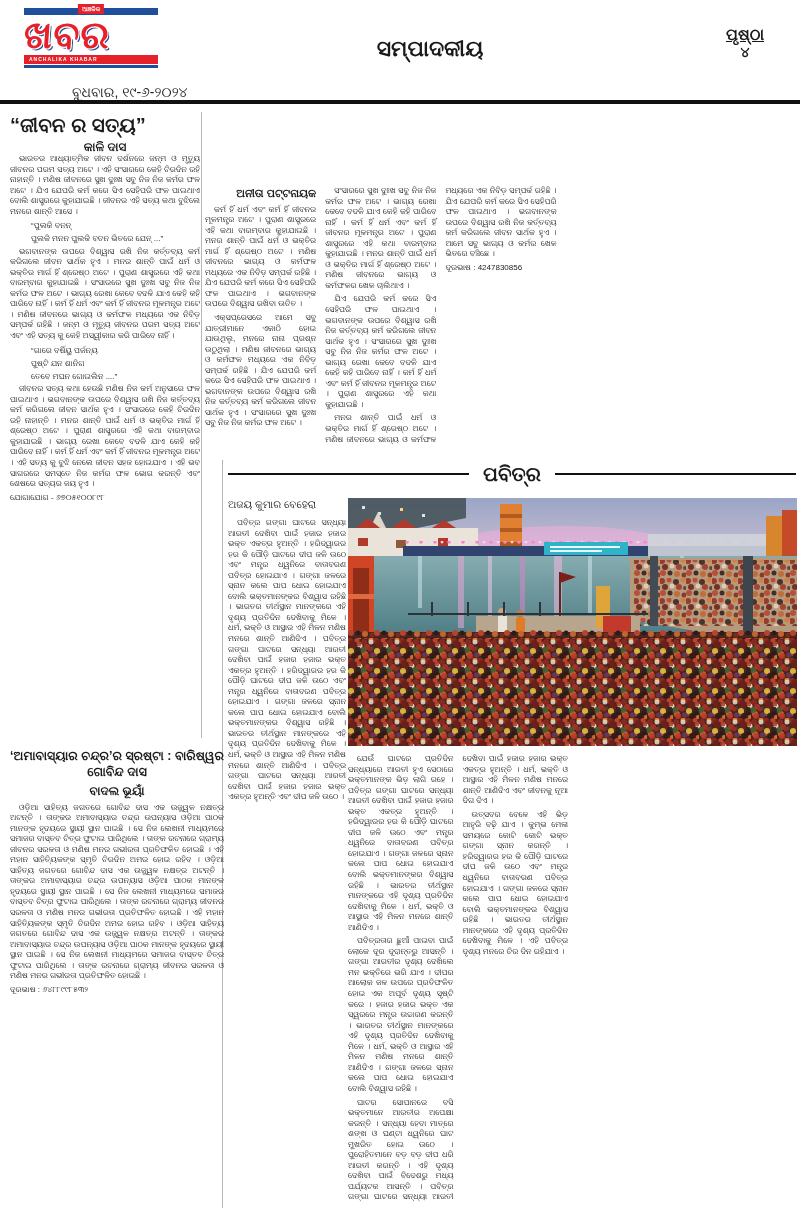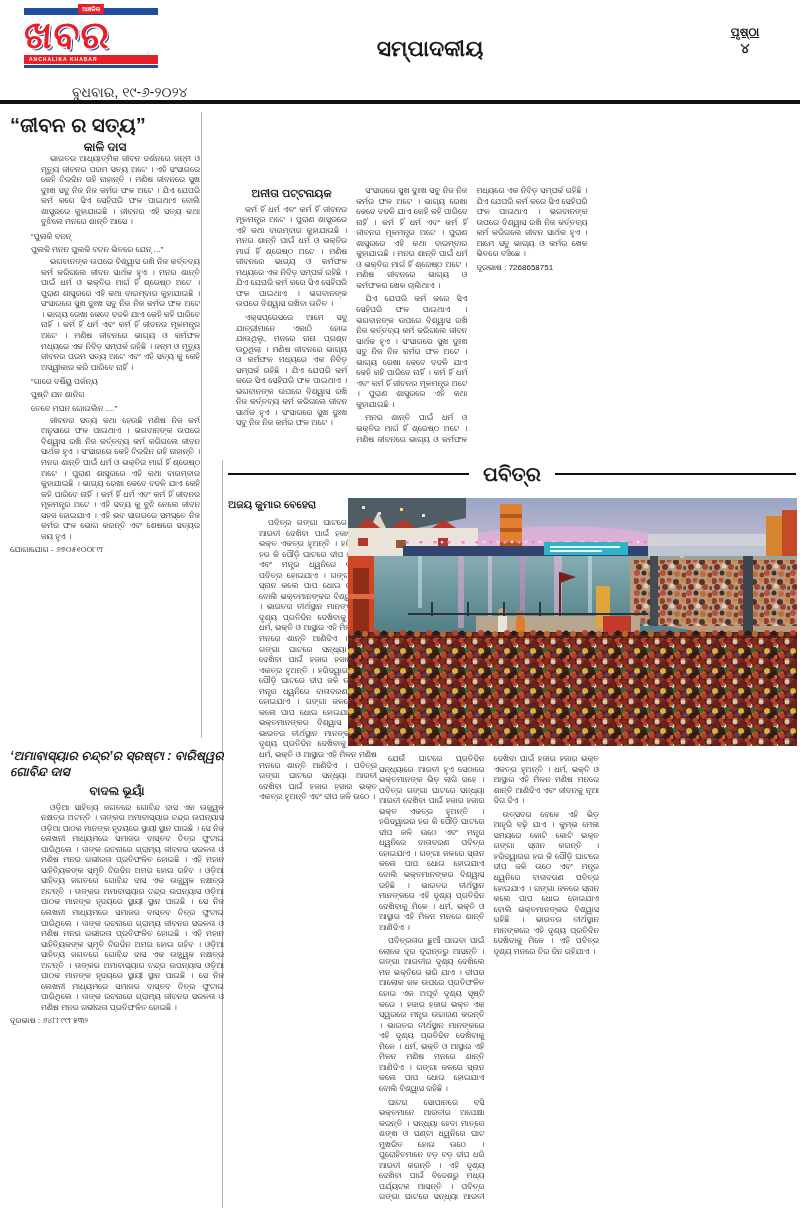--- a/index.html
+++ b/index.html
@@ -19,54 +19,54 @@
     letter-spacing:1px;transform:skewX(-4deg);
     text-shadow:-1px -1px 0 #fff,1px -1px 0 #fff,-1px 1px 0 #fff,1px 1px 0 #fff,2px 2px 0 #1e4e9c;
     white-space:nowrap;}
   .logo-redband{height:9px;background:#e62129;color:#fff;font-size:5px;
     font-weight:bold;line-height:9px;padding-left:5px;letter-spacing:1px;margin-top:1px;}
   .logo-blueline{height:3px;background:#1e4e9c;margin-top:1px;}
   .date-line{position:absolute;left:72px;top:84px;font-size:14px;font-weight:normal;white-space:nowrap;}
   .section-title{position:absolute;left:290px;top:36px;width:280px;text-align:center;
     font-size:22px;font-weight:800;}
   .page-box{position:absolute;left:718px;top:26px;width:54px;text-align:center;line-height:1.15;}
-  .page-box .lbl{font-size:12px;font-weight:bold;text-decoration:underline;}
+  .page-box .lbl{font-size:16px;font-weight:bold;text-decoration:underline;}
   .page-box .num{font-size:14px;font-weight:bold;}
   .header-rule{position:absolute;left:0;top:100px;width:800px;height:4px;background:#111;}
   
-  .small-body{font-size:8px;line-height:1.32;text-align:justify;text-justify:inter-character;margin-left:31px;}
+  .small-body{font-size:8px;line-height:1.32;text-align:justify;text-justify:inter-character;}
   .small-body p{margin:0 0 3px 0;text-indent:9px;}
   .verse{font-size:8px;line-height:1.4;margin:2px 0 2px 21px;}
   .contact-line{font-size:8px;margin-top:3px;}
   
   .art-life{position:absolute;left:10px;top:112px;width:190px;height:628px;overflow:hidden;}
   .art-life .hl{font-size:20px;font-weight:800;margin:2px 0 3px;}
   .art-life .by{font-size:12px;font-weight:bold;text-align:center;}
   .vrule{position:absolute;width:1px;background:#b5b5b5;}
   
   .fate-hl{position:absolute;left:323px;top:112px;width:474px;font-size:40px;
     font-weight:800;line-height:1.1;white-space:nowrap;overflow:hidden;}
   .fate-cols{position:absolute;left:205px;top:186px;width:592px;height:264px;
     column-count:5;column-gap:9px;column-fill:auto;overflow:hidden;}
-  .fate-by{font-size:11px;font-weight:bold;text-align:center;margin:0 0 4px 0;}
+  .fate-by{font-size:11px;font-weight:bold;text-align:right;margin:0 0 4px 0;}
   
   .sacred-head{position:absolute;left:228px;top:456px;width:568px;height:36px;
     display:flex;align-items:center;}
   .sacred-head .line{flex:1;height:2px;background:#111;}
   .sacred-head .ttl{font-size:20px;font-weight:800;padding:0 14px;white-space:nowrap;}
   .sacred-by{position:absolute;left:228px;top:498px;width:118px;
-    font-size:10.5px;font-weight:bold;}
+    font-size:10.5px;font-weight:normal;}
   .sacred-leftcol{position:absolute;left:228px;top:518px;width:118px;height:688px;overflow:hidden;}
   .photo{position:absolute;left:348px;top:498px;width:449px;height:248px;overflow:hidden;}
   .photo svg{display:block;}
   .sacred-cols{position:absolute;left:348px;top:754px;width:449px;height:452px;
     column-count:4;column-gap:9px;column-fill:auto;overflow:hidden;}
   
   .art-moon{position:absolute;left:10px;top:746px;width:214px;height:460px;overflow:hidden;}
-  .art-moon .hl{font-size:12.5px;font-weight:800;line-height:1.3;margin:2px 0 3px;font-style:italic;}
+  .art-moon .hl{font-size:12.5px;font-weight:800;text-align:center;line-height:1.3;margin:2px 0 3px;}
   .art-moon .by{font-size:12px;font-weight:bold;text-align:center;margin-bottom:5px;}
 </style>
 </head>
 <body>
 
 <div class="page">
 
   <div class="logo-block">
     <div class="logo-topbar">
       <span class="logo-toptab">ଆଞ୍ଚଳିକ</span>
@@ -106,21 +106,21 @@
     <div class="contact-line">ଯୋଗାଯୋଗ - ୬୭୦୫୧୦୦୮୯୮</div>
   </div>
 
   <div class="fate-cols small-body">
     <div class="fate-by">ଅନୀତା ପଟ୍ଟନାୟକ</div>
     <p>କର୍ମ ହିଁ ଧର୍ମ ଏବଂ କର୍ମ ହିଁ ଜୀବନର ମୂଳମନ୍ତ୍ର ଅଟେ । ପୁରାଣ ଶାସ୍ତ୍ରରେ ଏହି କଥା ବାରମ୍ବାର କୁହାଯାଇଛି । ମନର ଶାନ୍ତି ପାଇଁ ଧର୍ମ ଓ ଭକ୍ତିର ମାର୍ଗ ହିଁ ଶ୍ରେଷ୍ଠ ଅଟେ । ମଣିଷ ଜୀବନରେ ଭାଗ୍ୟ ଓ କର୍ମଫଳ ମଧ୍ୟରେ ଏକ ନିବିଡ଼ ସମ୍ପର୍କ ରହିଛି । ଯିଏ ଯେପରି କର୍ମ କରେ ସିଏ ସେହିପରି ଫଳ ପାଇଥାଏ । ଭଗବାନଙ୍କ ଉପରେ ବିଶ୍ୱାସ ରଖିବା ଉଚିତ ।</p>
     <p>ଏକ୍ସପ୍ରେସରେ ଆମେ ସବୁ ଯାତ୍ରୀମାନେ ଏକାଠି ହୋଇ ଯାଉଥିଲୁ, ମନରେ ନାନା ପ୍ରଶ୍ନ ଉଠୁଥିଲା । ମଣିଷ ଜୀବନରେ ଭାଗ୍ୟ ଓ କର୍ମଫଳ ମଧ୍ୟରେ ଏକ ନିବିଡ଼ ସମ୍ପର୍କ ରହିଛି । ଯିଏ ଯେପରି କର୍ମ କରେ ସିଏ ସେହିପରି ଫଳ ପାଇଥାଏ । ଭଗବାନଙ୍କ ଉପରେ ବିଶ୍ୱାସ ରଖି ନିଜ କର୍ତ୍ତବ୍ୟ କର୍ମ କରିଗଲେ ଜୀବନ ସାର୍ଥକ ହୁଏ । ସଂସାରରେ ସୁଖ ଦୁଃଖ ସବୁ ନିଜ ନିଜ କର୍ମର ଫଳ ଅଟେ ।</p>
     <p>ସଂସାରରେ ସୁଖ ଦୁଃଖ ସବୁ ନିଜ ନିଜ କର୍ମର ଫଳ ଅଟେ । ଭାଗ୍ୟ ରେଖା କେବେ ବଦଳି ଯାଏ କେହି କହି ପାରିବେ ନାହିଁ । କର୍ମ ହିଁ ଧର୍ମ ଏବଂ କର୍ମ ହିଁ ଜୀବନର ମୂଳମନ୍ତ୍ର ଅଟେ । ପୁରାଣ ଶାସ୍ତ୍ରରେ ଏହି କଥା ବାରମ୍ବାର କୁହାଯାଇଛି । ମନର ଶାନ୍ତି ପାଇଁ ଧର୍ମ ଓ ଭକ୍ତିର ମାର୍ଗ ହିଁ ଶ୍ରେଷ୍ଠ ଅଟେ । ମଣିଷ ଜୀବନରେ ଭାଗ୍ୟ ଓ କର୍ମଫଳର ଖେଳ ଚାଲିଥାଏ ।</p>
     <p>ଯିଏ ଯେପରି କର୍ମ କରେ ସିଏ ସେହିପରି ଫଳ ପାଇଥାଏ । ଭଗବାନଙ୍କ ଉପରେ ବିଶ୍ୱାସ ରଖି ନିଜ କର୍ତ୍ତବ୍ୟ କର୍ମ କରିଗଲେ ଜୀବନ ସାର୍ଥକ ହୁଏ । ସଂସାରରେ ସୁଖ ଦୁଃଖ ସବୁ ନିଜ ନିଜ କର୍ମର ଫଳ ଅଟେ । ଭାଗ୍ୟ ରେଖା କେବେ ବଦଳି ଯାଏ କେହି କହି ପାରିବେ ନାହିଁ । କର୍ମ ହିଁ ଧର୍ମ ଏବଂ କର୍ମ ହିଁ ଜୀବନର ମୂଳମନ୍ତ୍ର ଅଟେ । ପୁରାଣ ଶାସ୍ତ୍ରରେ ଏହି କଥା କୁହାଯାଇଛି ।</p>
     <p>ମନର ଶାନ୍ତି ପାଇଁ ଧର୍ମ ଓ ଭକ୍ତିର ମାର୍ଗ ହିଁ ଶ୍ରେଷ୍ଠ ଅଟେ । ମଣିଷ ଜୀବନରେ ଭାଗ୍ୟ ଓ କର୍ମଫଳ ମଧ୍ୟରେ ଏକ ନିବିଡ଼ ସମ୍ପର୍କ ରହିଛି । ଯିଏ ଯେପରି କର୍ମ କରେ ସିଏ ସେହିପରି ଫଳ ପାଇଥାଏ । ଭଗବାନଙ୍କ ଉପରେ ବିଶ୍ୱାସ ରଖି ନିଜ କର୍ତ୍ତବ୍ୟ କର୍ମ କରିଗଲେ ଜୀବନ ସାର୍ଥକ ହୁଏ । ଆମେ ସବୁ ଭାଗ୍ୟ ଓ କର୍ମର ଖେଳ ଭିତରେ ବଞ୍ଚିଛେ ।</p>
-    <div class="contact-line">ଦୂରଭାଷ : 7268658751</div>
+    <div class="contact-line">ଦୂରଭାଷ : 4247830856</div>
   </div>
 
   <div class="sacred-head">
     <div class="line"></div>
     <div class="ttl">ପବିତ୍ର</div>
     <div class="line"></div>
   </div>
   <div class="sacred-by">ଅଜୟ କୁମାର ବେହେରା</div>
   <div class="sacred-leftcol small-body">
     <p>ପବିତ୍ର ଗଙ୍ଗା ଘାଟରେ ସନ୍ଧ୍ୟା ଆରତୀ ଦେଖିବା ପାଇଁ ହଜାର ହଜାର ଭକ୍ତ ଏକତ୍ର ହୁଅନ୍ତି । ହରିଦ୍ୱାରର ହର କି ପୌଡ଼ି ଘାଟରେ ଦୀପ ଜଳି ଉଠେ ଏବଂ ମନ୍ତ୍ର ଧ୍ୱନିରେ ବାତାବରଣ ପବିତ୍ର ହୋଇଯାଏ । ଗଙ୍ଗା ଜଳରେ ସ୍ନାନ କଲେ ପାପ ଧୋଇ ହୋଇଯାଏ ବୋଲି ଭକ୍ତମାନଙ୍କର ବିଶ୍ୱାସ ରହିଛି । ଭାରତର ତୀର୍ଥସ୍ଥାନ ମାନଙ୍କରେ ଏହି ଦୃଶ୍ୟ ପ୍ରତିଦିନ ଦେଖିବାକୁ ମିଳେ । ଧର୍ମ, ଭକ୍ତି ଓ ଆସ୍ଥାର ଏହି ମିଳନ ମଣିଷ ମନରେ ଶାନ୍ତି ଆଣିଦିଏ । ପବିତ୍ର ଗଙ୍ଗା ଘାଟରେ ସନ୍ଧ୍ୟା ଆରତୀ ଦେଖିବା ପାଇଁ ହଜାର ହଜାର ଭକ୍ତ ଏକତ୍ର ହୁଅନ୍ତି । ହରିଦ୍ୱାରର ହର କି ପୌଡ଼ି ଘାଟରେ ଦୀପ ଜଳି ଉଠେ ଏବଂ ମନ୍ତ୍ର ଧ୍ୱନିରେ ବାତାବରଣ ପବିତ୍ର ହୋଇଯାଏ । ଗଙ୍ଗା ଜଳରେ ସ୍ନାନ କଲେ ପାପ ଧୋଇ ହୋଇଯାଏ ବୋଲି ଭକ୍ତମାନଙ୍କର ବିଶ୍ୱାସ ରହିଛି । ଭାରତର ତୀର୍ଥସ୍ଥାନ ମାନଙ୍କରେ ଏହି ଦୃଶ୍ୟ ପ୍ରତିଦିନ ଦେଖିବାକୁ ମିଳେ । ଧର୍ମ, ଭକ୍ତି ଓ ଆସ୍ଥାର ଏହି ମିଳନ ମଣିଷ ମନରେ ଶାନ୍ତି ଆଣିଦିଏ । ପବିତ୍ର ଗଙ୍ଗା ଘାଟରେ ସନ୍ଧ୍ୟା ଆରତୀ ଦେଖିବା ପାଇଁ ହଜାର ହଜାର ଭକ୍ତ ଏକତ୍ର ହୁଅନ୍ତି ଏବଂ ଦୀପ ଜଳି ଉଠେ ।</p>

